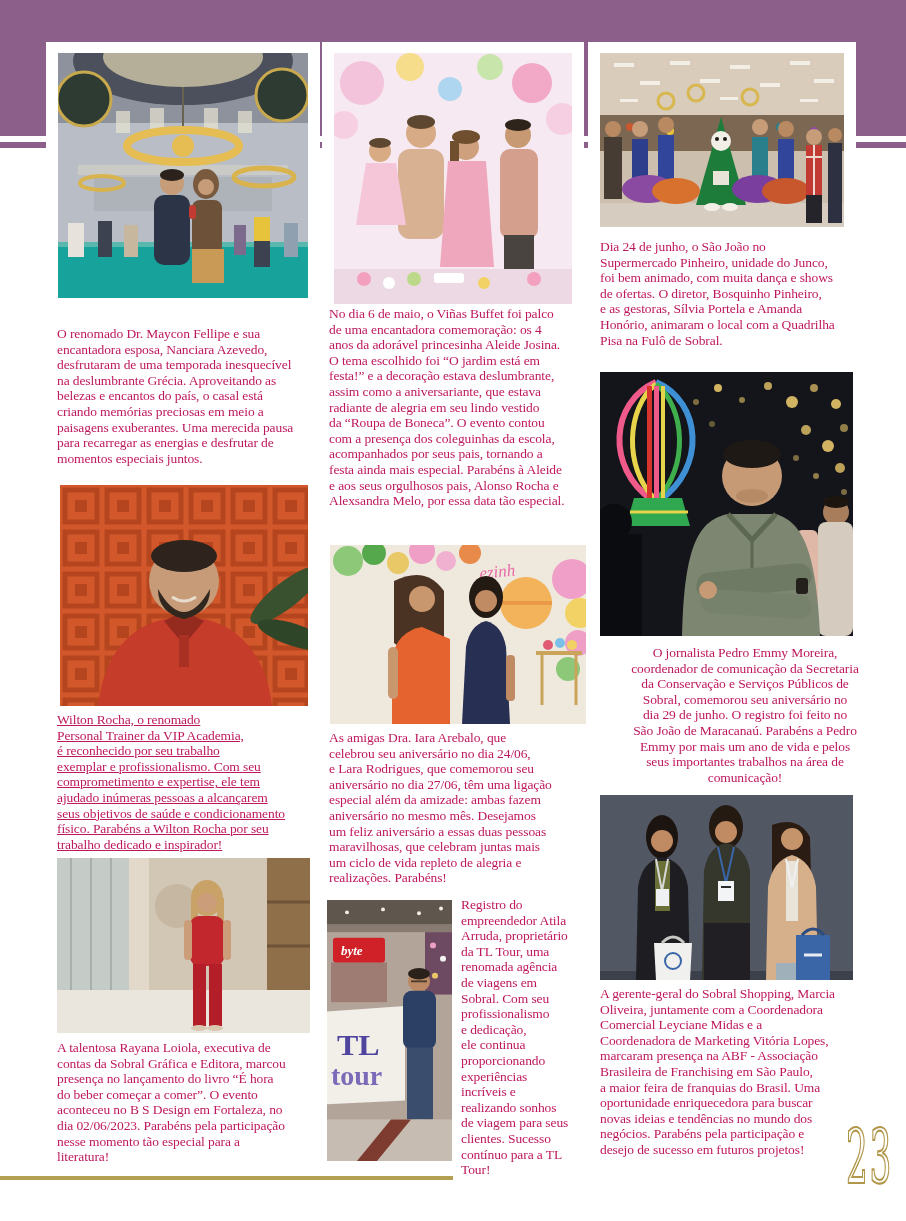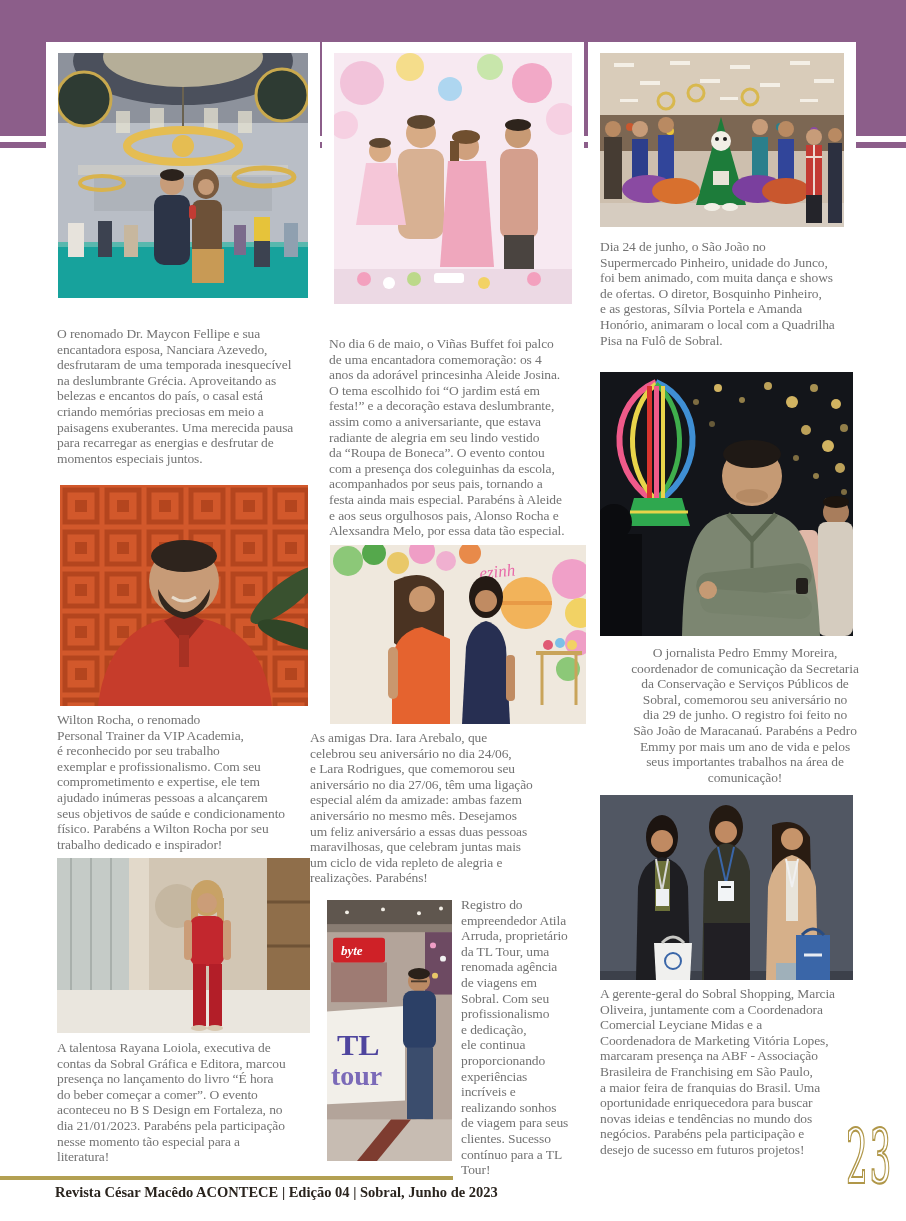--- a/index.html
+++ b/index.html
@@ -3,21 +3,21 @@
 <meta charset="utf-8">
 <style>
   html,body{margin:0;padding:0;background:#ffffff;}
   #page{position:relative;width:906px;height:1221px;background:#ffffff;overflow:hidden;
         font-family:"Liberation Serif", serif;}
   .band{position:absolute;left:0;top:0;width:906px;height:136px;background:#8c5e8a;z-index:0;}
   .band-line{position:absolute;left:0;top:142px;width:906px;height:6px;background:#8c5e8a;z-index:0;}
   .frame{position:absolute;background:#ffffff;z-index:1;}
   .photo{position:absolute;overflow:hidden;z-index:2;}
   .photo svg{display:block;width:100%;height:100%;}
-  .cap{position:absolute;z-index:3;font-size:13.5px;line-height:15.6px;color:#737373;
+  .cap{position:absolute;z-index:3;font-size:13.5px;line-height:15.6px;color:#be185d;
        white-space:pre-line;letter-spacing:-0.1px;}
   .footer-rule{position:absolute;left:0;top:1176px;width:453px;height:4px;background:#b3a052;z-index:4;}
   .footer-text{position:absolute;left:55px;top:1184px;font-size:14.5px;font-weight:bold;
                color:#2a241e;white-space:nowrap;z-index:4;}
   .page-num{position:absolute;left:846px;top:1112px;font-family:"DejaVu Serif",serif;
             font-size:44px;letter-spacing:2px;color:#b69c50;
             -webkit-text-fill-color:transparent;-webkit-text-stroke:1.3px #b09749;
             transform:scale(0.78,1.72);transform-origin:top left;z-index:4;}
 </style>
 </head>
@@ -420,50 +420,50 @@
 
   <div class="cap" style="left:57px;top:326px;width:285px;">O renomado Dr. Maycon Fellipe e sua
 encantadora esposa, Nanciara Azevedo,
 desfrutaram de uma temporada inesquecível
 na deslumbrante Grécia. Aproveitando as
 belezas e encantos do país, o casal está
 criando memórias preciosas em meio a
 paisagens exuberantes. Uma merecida pausa
 para recarregar as energias e desfrutar de
 momentos especiais juntos.</div>
-  <div class="cap" style="left:329px;top:336px;width:285px;">No dia 6 de maio, o Viñas Buffet foi palco
+  <div class="cap" style="left:329px;top:306px;width:285px;">No dia 6 de maio, o Viñas Buffet foi palco
 de uma encantadora comemoração: os 4
 anos da adorável princesinha Aleide Josina.
 O tema escolhido foi “O jardim está em
 festa!” e a decoração estava deslumbrante,
 assim como a aniversariante, que estava
 radiante de alegria em seu lindo vestido
 da “Roupa de Boneca”. O evento contou
 com a presença dos coleguinhas da escola,
 acompanhados por seus pais, tornando a
 festa ainda mais especial. Parabéns à Aleide
 e aos seus orgulhosos pais, Alonso Rocha e
 Alexsandra Melo, por essa data tão especial.</div>
   <div class="cap" style="left:600px;top:239px;width:285px;">Dia 24 de junho, o São João no
 Supermercado Pinheiro, unidade do Junco,
 foi bem animado, com muita dança e shows
 de ofertas. O diretor, Bosquinho Pinheiro,
 e as gestoras, Sílvia Portela e Amanda
 Honório, animaram o local com a Quadrilha
 Pisa na Fulô de Sobral.</div>
-  <div class="cap" style="left:57px;top:712px;width:285px;">Wilton Rocha, o renomado
+  <div class="cap" style="left:57px;top:712px;width:285px;text-decoration:underline;">Wilton Rocha, o renomado
 Personal Trainer da VIP Academia,
 é reconhecido por seu trabalho
 exemplar e profissionalismo. Com seu
 comprometimento e expertise, ele tem
 ajudado inúmeras pessoas a alcançarem
 seus objetivos de saúde e condicionamento
 físico. Parabéns a Wilton Rocha por seu
 trabalho dedicado e inspirador!</div>
-  <div class="cap" style="left:310px;top:730px;width:285px;">As amigas Dra. Iara Arebalo, que
+  <div class="cap" style="left:329px;top:730px;width:285px;">As amigas Dra. Iara Arebalo, que
 celebrou seu aniversário no dia 24/06,
 e Lara Rodrigues, que comemorou seu
 aniversário no dia 27/06, têm uma ligação
 especial além da amizade: ambas fazem
 aniversário no mesmo mês. Desejamos
 um feliz aniversário a essas duas pessoas
 maravilhosas, que celebram juntas mais
 um ciclo de vida repleto de alegria e
 realizações. Parabéns!</div>
   <div class="cap" style="left:600px;top:645px;width:290px;text-align:center;">O jornalista Pedro Emmy Moreira,
@@ -473,21 +473,21 @@
 dia 29 de junho. O registro foi feito no
 São João de Maracanaú. Parabéns a Pedro
 Emmy por mais um ano de vida e pelos
 seus importantes trabalhos na área de
 comunicação!</div>
   <div class="cap" style="left:57px;top:1040px;width:290px;">A talentosa Rayana Loiola, executiva de
 contas da Sobral Gráfica e Editora, marcou
 presença no lançamento do livro “É hora
 do beber começar a comer”. O evento
 aconteceu no B S Design em Fortaleza, no
-dia 21/01/2023. Parabéns pela participação
+dia 02/06/2023. Parabéns pela participação
 nesse momento tão especial para a
 literatura!</div>
   <div class="cap" style="left:461px;top:897px;width:140px;">Registro do
 empreendedor Atila
 Arruda, proprietário
 da TL Tour, uma
 renomada agência
 de viagens em
 Sobral. Com seu
 profissionalismo
@@ -507,16 +507,15 @@
 Coordenadora de Marketing Vitória Lopes,
 marcaram presença na ABF - Associação
 Brasileira de Franchising em São Paulo,
 a maior feira de franquias do Brasil. Uma
 oportunidade enriquecedora para buscar
 novas ideias e tendências no mundo dos
 negócios. Parabéns pela participação e
 desejo de sucesso em futuros projetos!</div>
 
   <div class="footer-rule"></div>
-  <div class="footer-text">Revista César Macêdo ACONTECE | Edição 04 | Sobral, Junho de 2023</div>
   <div class="page-num">23</div>
 
 </div>
 
 </body></html>

